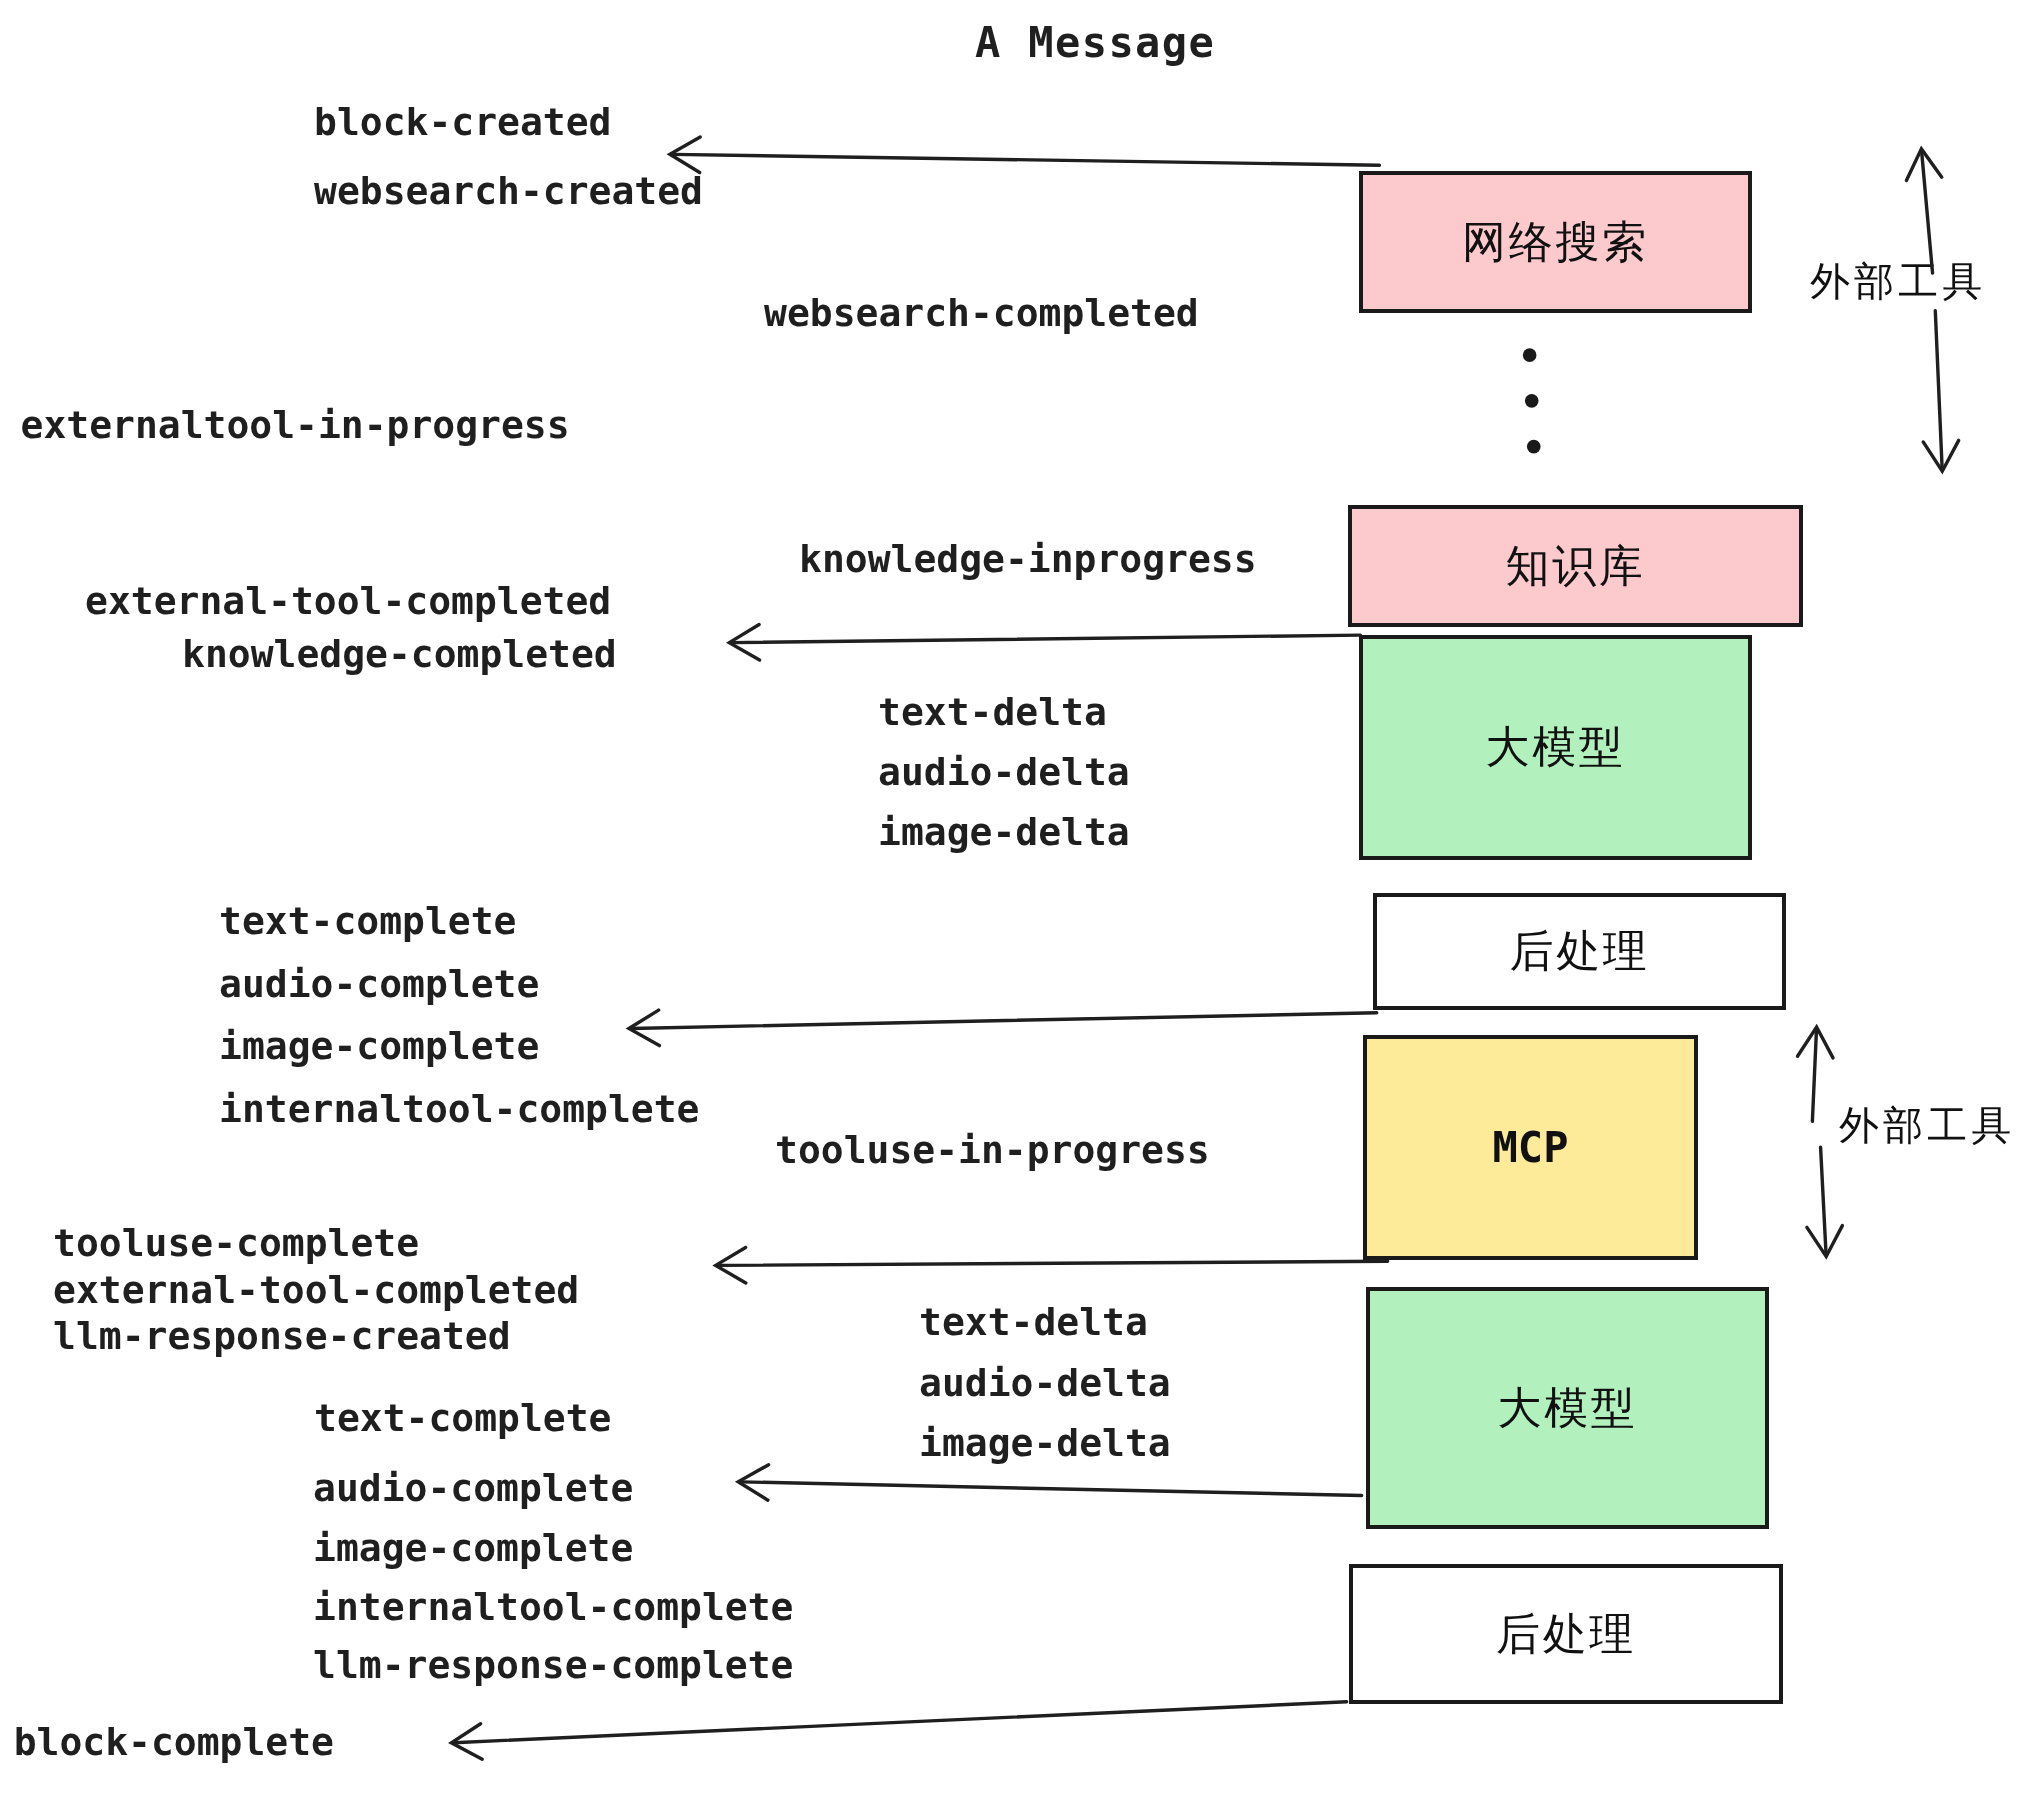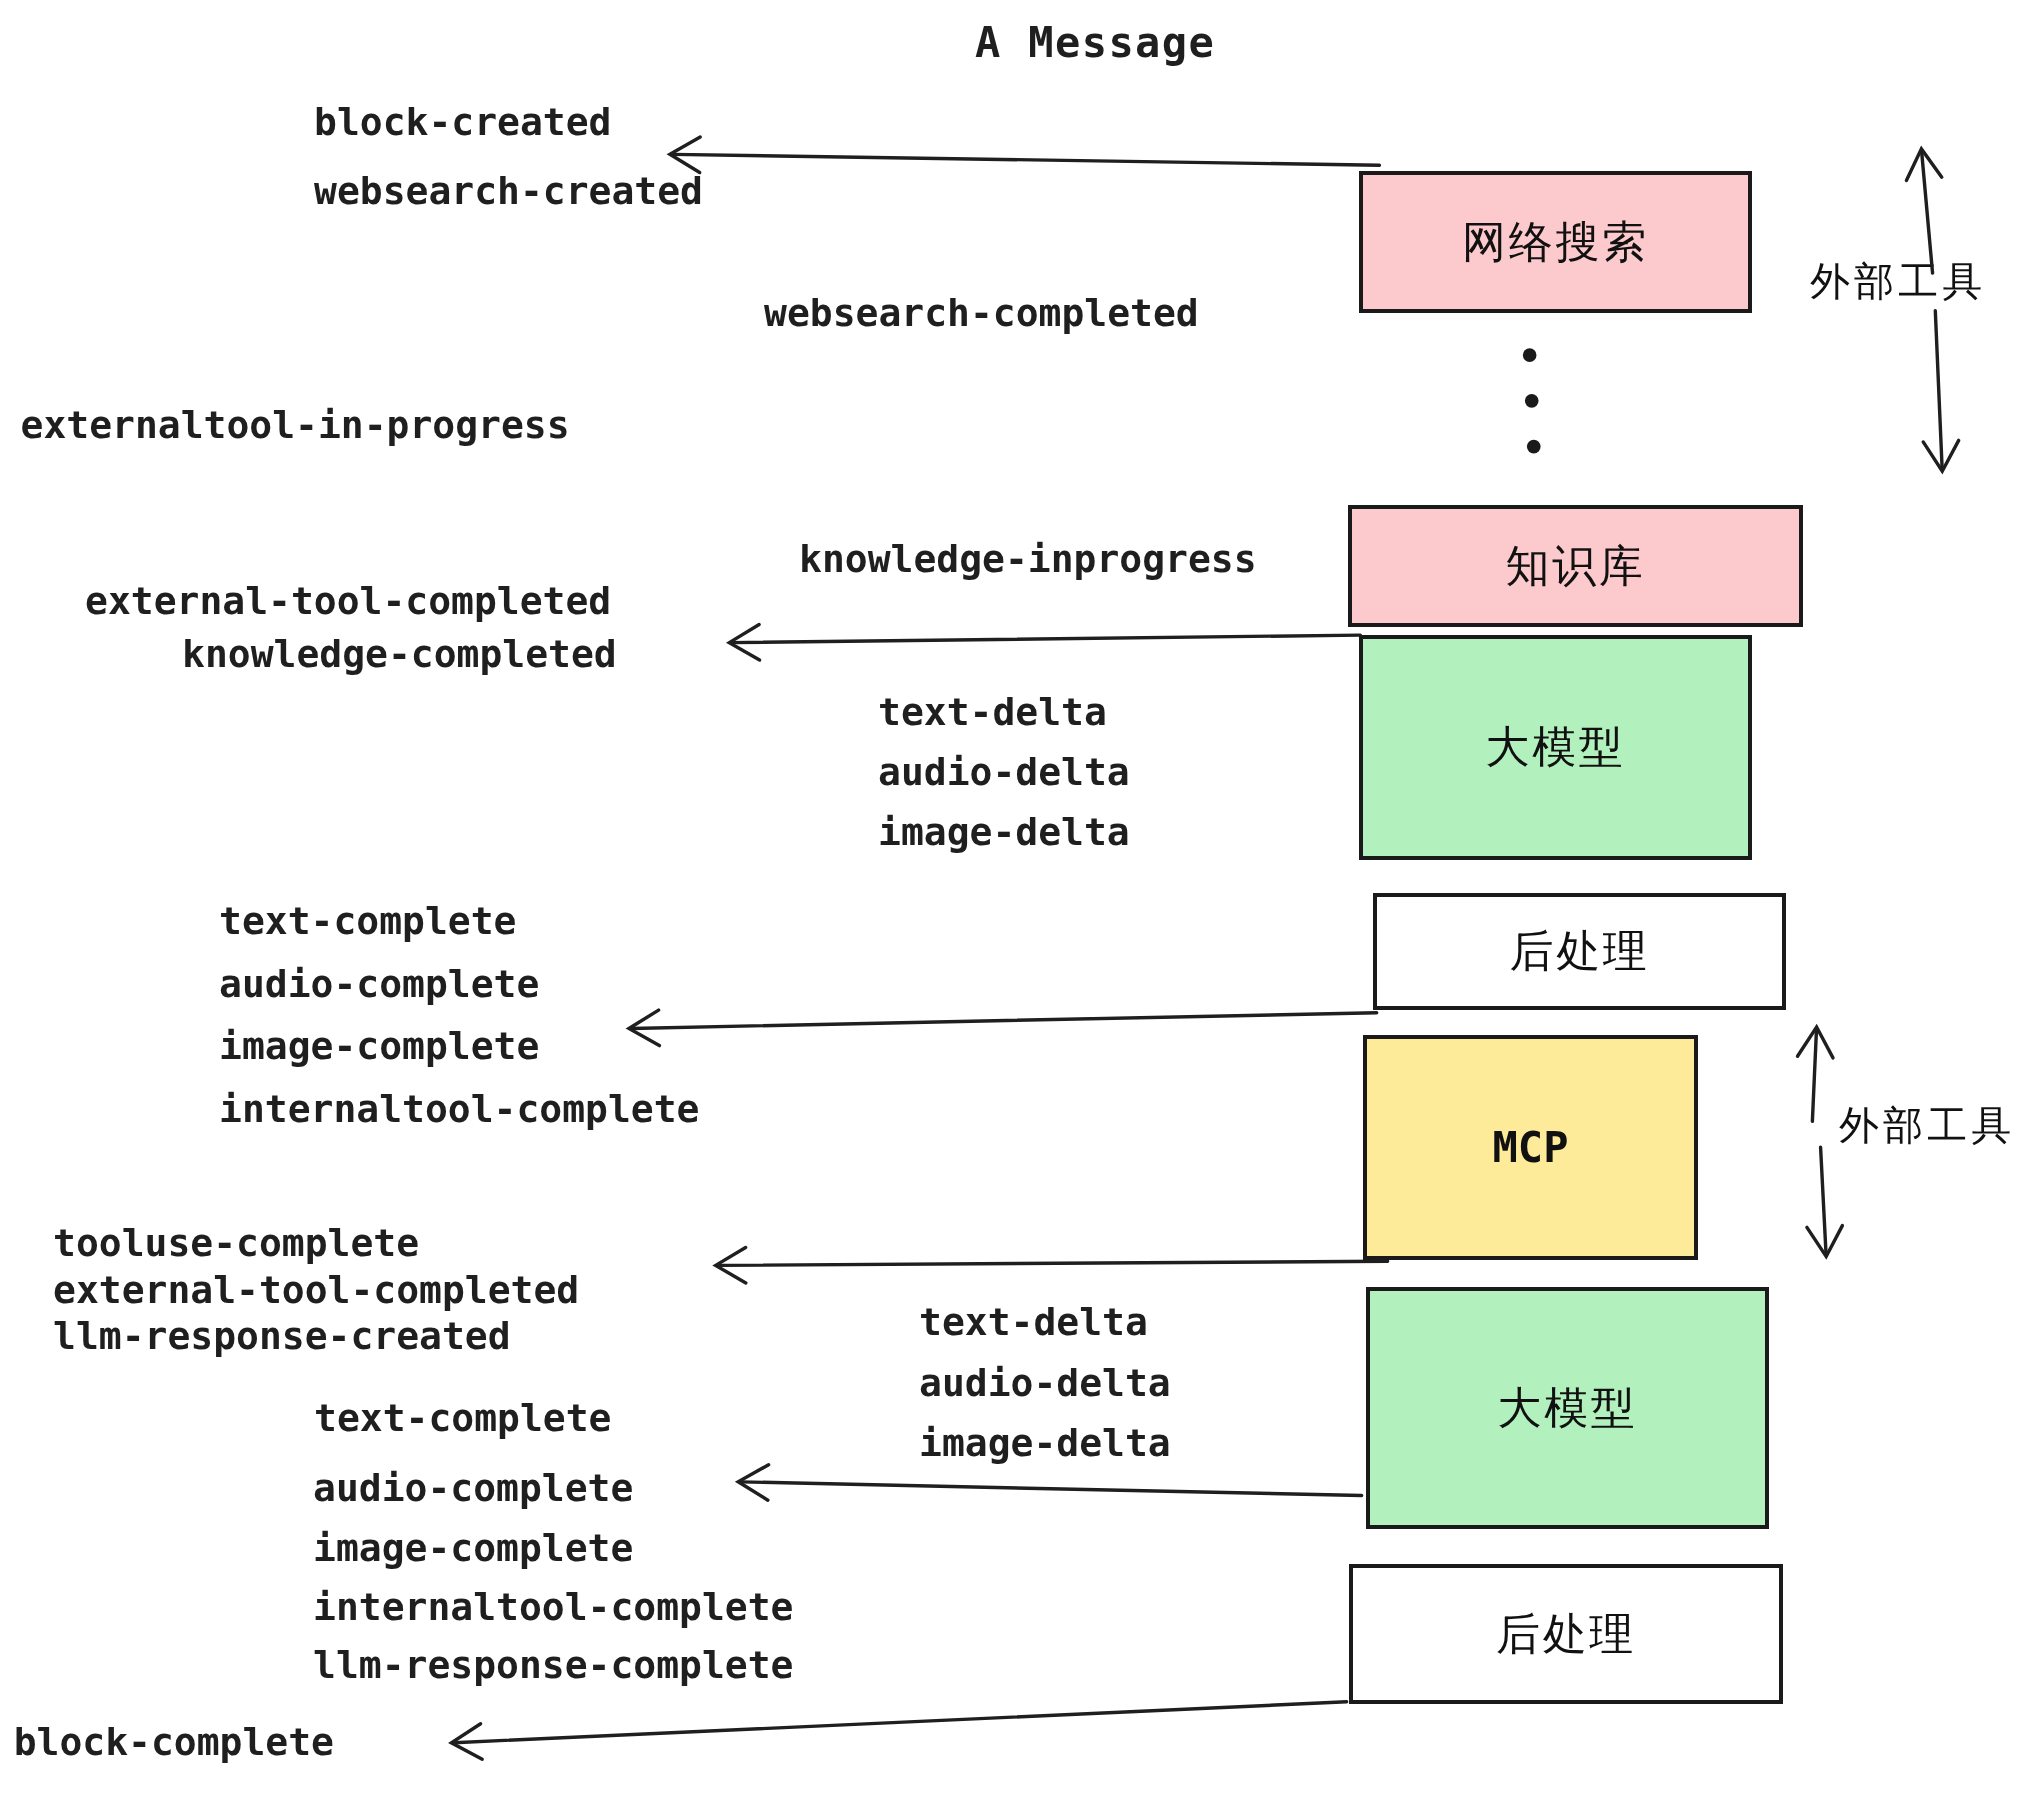--- a/index.html
+++ b/index.html
@@ -35,20 +35,21 @@
   <div class="ev" style="left:799px;top:537px">knowledge-inprogress</div>
   <div class="ev" style="left:85px;top:579px">external-tool-completed</div>
   <div class="ev" style="left:182px;top:632px">knowledge-completed</div>
   <div class="ev" style="left:878px;top:690px">text-delta</div>
   <div class="ev" style="left:878px;top:750px">audio-delta</div>
   <div class="ev" style="left:878px;top:810px">image-delta</div>
   <div class="ev" style="left:219px;top:899px">text-complete</div>
   <div class="ev" style="left:219px;top:962px">audio-complete</div>
   <div class="ev" style="left:219px;top:1024px">image-complete</div>
   <div class="ev" style="left:219px;top:1087px">internaltool-complete</div>
+  <div class="ev" style="left:775px;top:1128px">tooluse-in-progress</div>
   <div class="ev" style="left:53px;top:1221px">tooluse-complete</div>
   <div class="ev" style="left:53px;top:1268px">external-tool-completed</div>
   <div class="ev" style="left:53px;top:1314px">llm-response-created</div>
   <div class="ev" style="left:314px;top:1396px">text-complete</div>
   <div class="ev" style="left:919px;top:1300px">text-delta</div>
   <div class="ev" style="left:919px;top:1361px">audio-delta</div>
   <div class="ev" style="left:919px;top:1421px">image-delta</div>
   <div class="ev" style="left:313px;top:1466px">audio-complete</div>
   <div class="ev" style="left:313px;top:1526px">image-complete</div>
   <div class="ev" style="left:313px;top:1585px">internaltool-complete</div>

